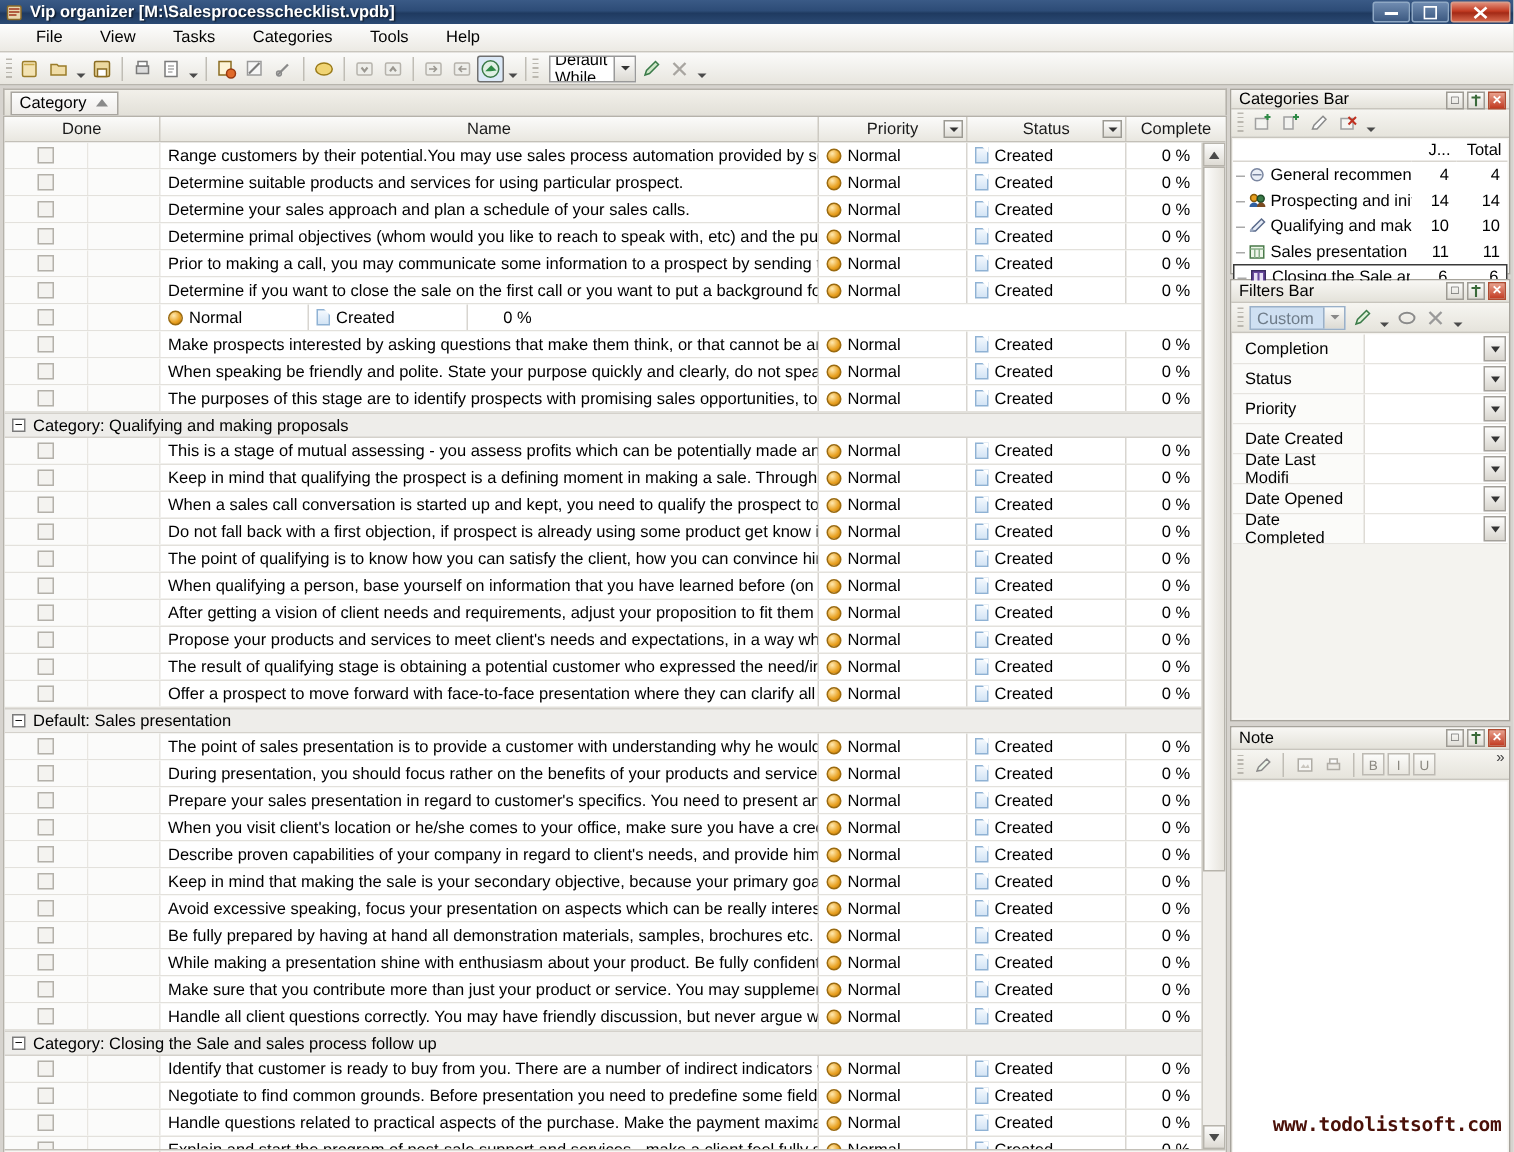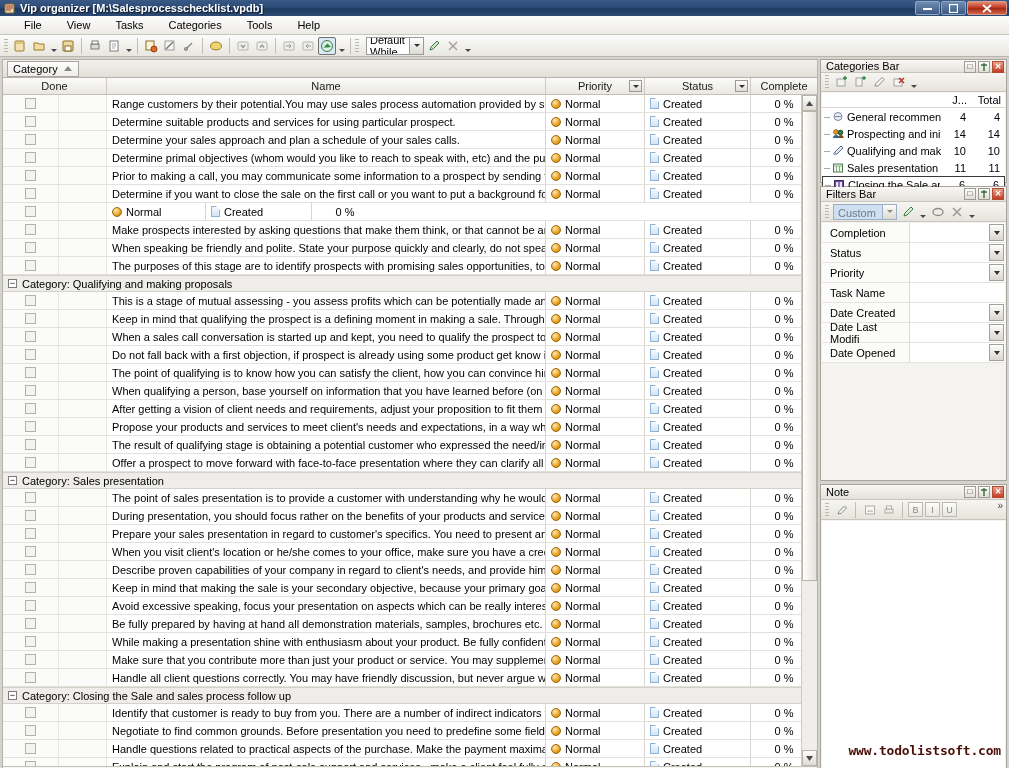--- a/index.html
+++ b/index.html
@@ -776,21 +776,21 @@
               <span>Normal</span>
             </div>
             <div class="c-stat">
               <span class="stat-doc"></span>
               <span>Created</span>
             </div>
             <div class="c-comp">0 %</div>
           </div>
           <div class="grouprow">
             <span class="expander">−</span>
-            <span>Category: Sales presentation</span>
+            <span>Default: Sales presentation</span>
           </div>
           <div class="grow">
             <div class="c-done">
               <span class="chk"></span>
             </div>
             <div class="c-gap"></div>
             <div class="c-name">The point of sales presentation is to provide a customer with understanding why he would want to own your product.</div>
             <div class="c-prio">
               <span class="prio-dot"></span>
               <span>Normal</span>
@@ -1240,45 +1240,48 @@
           <div class="frow">
             <div class="flabel">Priority</div>
             <div class="fval">
               <span style="flex: 1 1 0%;"></span>
               <span class="fdrop">
                 <i></i>
               </span>
             </div>
           </div>
           <div class="frow">
-            <div class="flabel">Task Name</div>
-            <div class="fval">
-              <span style="flex: 1 1 0%;"></span>
-            </div>
-          </div>
-          <div class="frow">
             <div class="flabel">Date Created</div>
             <div class="fval">
               <span style="flex: 1 1 0%;"></span>
               <span class="fdrop">
                 <i></i>
               </span>
             </div>
           </div>
           <div class="frow">
             <div class="flabel">Date Last Modifi</div>
             <div class="fval">
               <span style="flex: 1 1 0%;"></span>
               <span class="fdrop">
                 <i></i>
               </span>
             </div>
           </div>
           <div class="frow">
             <div class="flabel">Date Opened</div>
+            <div class="fval">
+              <span style="flex: 1 1 0%;"></span>
+              <span class="fdrop">
+                <i></i>
+              </span>
+            </div>
+          </div>
+          <div class="frow">
+            <div class="flabel">Date Completed</div>
             <div class="fval">
               <span style="flex: 1 1 0%;"></span>
               <span class="fdrop">
                 <i></i>
               </span>
             </div>
           </div>
           <div class="fspace"></div>
         </div>
     </div>

